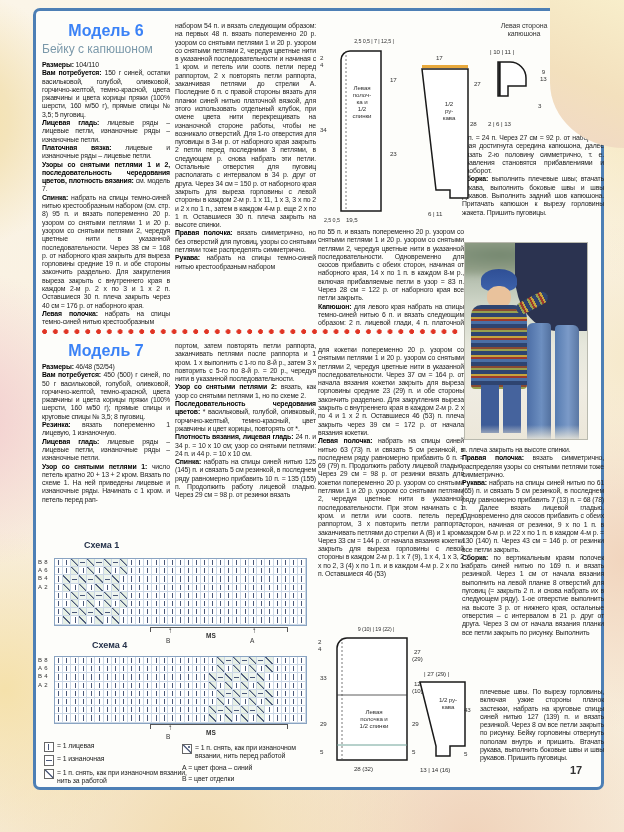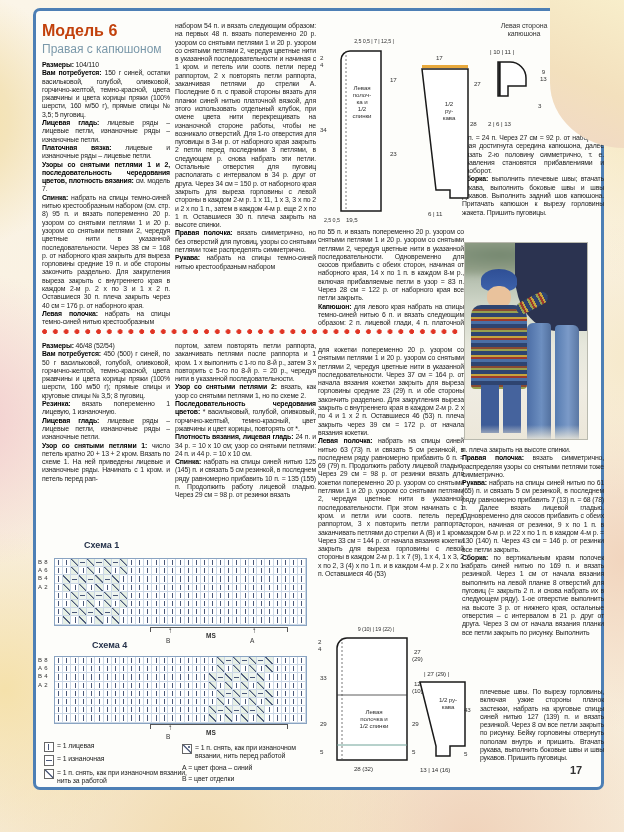--- a/index.html
+++ b/index.html
@@ -21,22 +21,22 @@
   #panel{left:33px;top:8px;width:565px;height:776px;background:#fdfdfa;
     border:3px solid #4d7fb5;border-radius:7px;}
   #corner-blob{left:550px;top:0;width:74px;height:148px;
     background:linear-gradient(205deg,#f8eecb,#f3e0bd 55%,#f0d8c6);
     border-bottom-left-radius:85px 75px;z-index:40;}
   
   .txt{font-size:6.9px;line-height:8.3px;color:#232323;text-align:justify;
        letter-spacing:-0.15px;overflow:hidden;z-index:10;}
   .txt p{margin:0;}
   .txt b{color:#000;}
-  .mtitle{font-size:16px;font-weight:800;color:#c2410c;margin:0 0 4px 0;
-          letter-spacing:0;text-align:left;line-height:17px;}
+  .mtitle{font-size:16px;font-weight:800;color:#3b82f6;margin:0 0 4px 0;
+          letter-spacing:0;text-align:center;line-height:17px;}
   .msub{font-size:12px;font-weight:400;color:#7b99aa;margin:0 0 5px 0;
         letter-spacing:0;text-align:left;line-height:13px;white-space:pre-line;}
   .dotline{left:42px;top:329px;width:420px;height:6px;z-index:10;
     background-image:radial-gradient(circle at 2.6px 2.6px,#e03424 2.1px,rgba(224,52,36,0) 2.7px);
     background-size:10.8px 6px;background-repeat:repeat-x;}
   
   .schema-title{font-weight:700;font-size:9px;color:#25324a;z-index:10;}
   .schema-grid{z-index:10;}
   .srow{display:flex;height:8.2px;}
   .slab{width:16px;font-size:6px;color:#333;line-height:8.2px;flex:none;
@@ -78,35 +78,36 @@
   .ph{position:absolute;}
   #pagenum{left:570px;top:764px;font-size:11px;font-weight:700;color:#333;z-index:10;}
 </style>
 </head>
 <body>
 
 <div id="panel" class="abs"></div>
 
 <div class="abs txt" style="left:42px;top:22px;width:128px;height:304px;">
   <h1 class="mtitle">Модель 6</h1>
-  <h2 class="msub">Правая с капюшоном</h2>
+  <h2 class="msub">Бейку с капюшоном</h2>
   <div>
       <p><b>Размеры:</b> 104/110</p>
       <p><b>Вам потребуется:</b> 150 г синей, остатки васильковой, голубой, оливковой, горчично-желтой, темно-красной, цвета ржавчины и цвета корицы пряжи (100% шерсти, 160 м/50 г), прямые спицы № 3,5; 5 пуговиц.</p>
       <p><b>Лицевая гладь:</b> лицевые ряды – лицевые петли, изнаночные ряды – изнаночные петли.</p>
       <p><b>Платочная вязка:</b> лицевые и изнаночные ряды – лицевые петли.</p>
       <p><b>Узоры со снятыми петлями 1 и 2, последовательность чередования цветов, плотность вязания:</b> см. модель 7.</p>
       <p><b>Спинка:</b> набрать на спицы темно-синей нитью крестообразным набором (см. стр. 8) 95 п. и вязать попеременно 20 р. узором со снятыми петлями 1 и 20 р. узором со снятыми петлями 2, чередуя цветные нити в указанной последовательности. Через 38 см = 168 р. от наборного края закрыть для выреза горловины средние 19 п. и обе стороны закончить раздельно. Для закругления выреза закрыть с внутреннего края в каждом 2-м р. 2 x по 3 и 1 x 2 п. Оставшиеся 30 п. плеча закрыть через 40 см = 176 р. от наборного края.</p>
       <p><b>Левая полочка:</b> набрать на спицы темно-синей нитью крестообразным</p>
     </div>
 </div>
 
 <div class="abs dotline"></div>
 
 <div class="abs txt" style="left:42px;top:342px;width:128px;height:196px;">
+  <h1 class="mtitle">Модель 7</h1>
   <div>
       <p><b>Размеры:</b> 46/48 (52/54)</p>
       <p><b>Вам потребуется:</b> 450 (500) г синей, по 50 г васильковой, голубой, оливковой, горчично-желтой, темно-красной, цвета ржавчины и цвета корицы пряжи (100% шерсти, 160 м/50 г); прямые спицы и круговые спицы № 3,5; 8 пуговиц.</p>
       <p><b>Резинка:</b> вязать попеременно 1 лицевую, 1 изнаночную.</p>
       <p><b>Лицевая гладь:</b> лицевые ряды – лицевые петли, изнаночные ряды – изнаночные петли.</p>
       <p><b>Узор со снятыми петлями 1:</b> число петель кратно 20 + 13 + 2 кром. Вязать по схеме 1. На ней приведены лицевые и изнаночные ряды. Начинать с 1 кром. и петель перед рап-</p>
     </div>
 </div>
 
 <div class="abs schema-title" style="left:84px;top:540px;">Схема 1</div>

